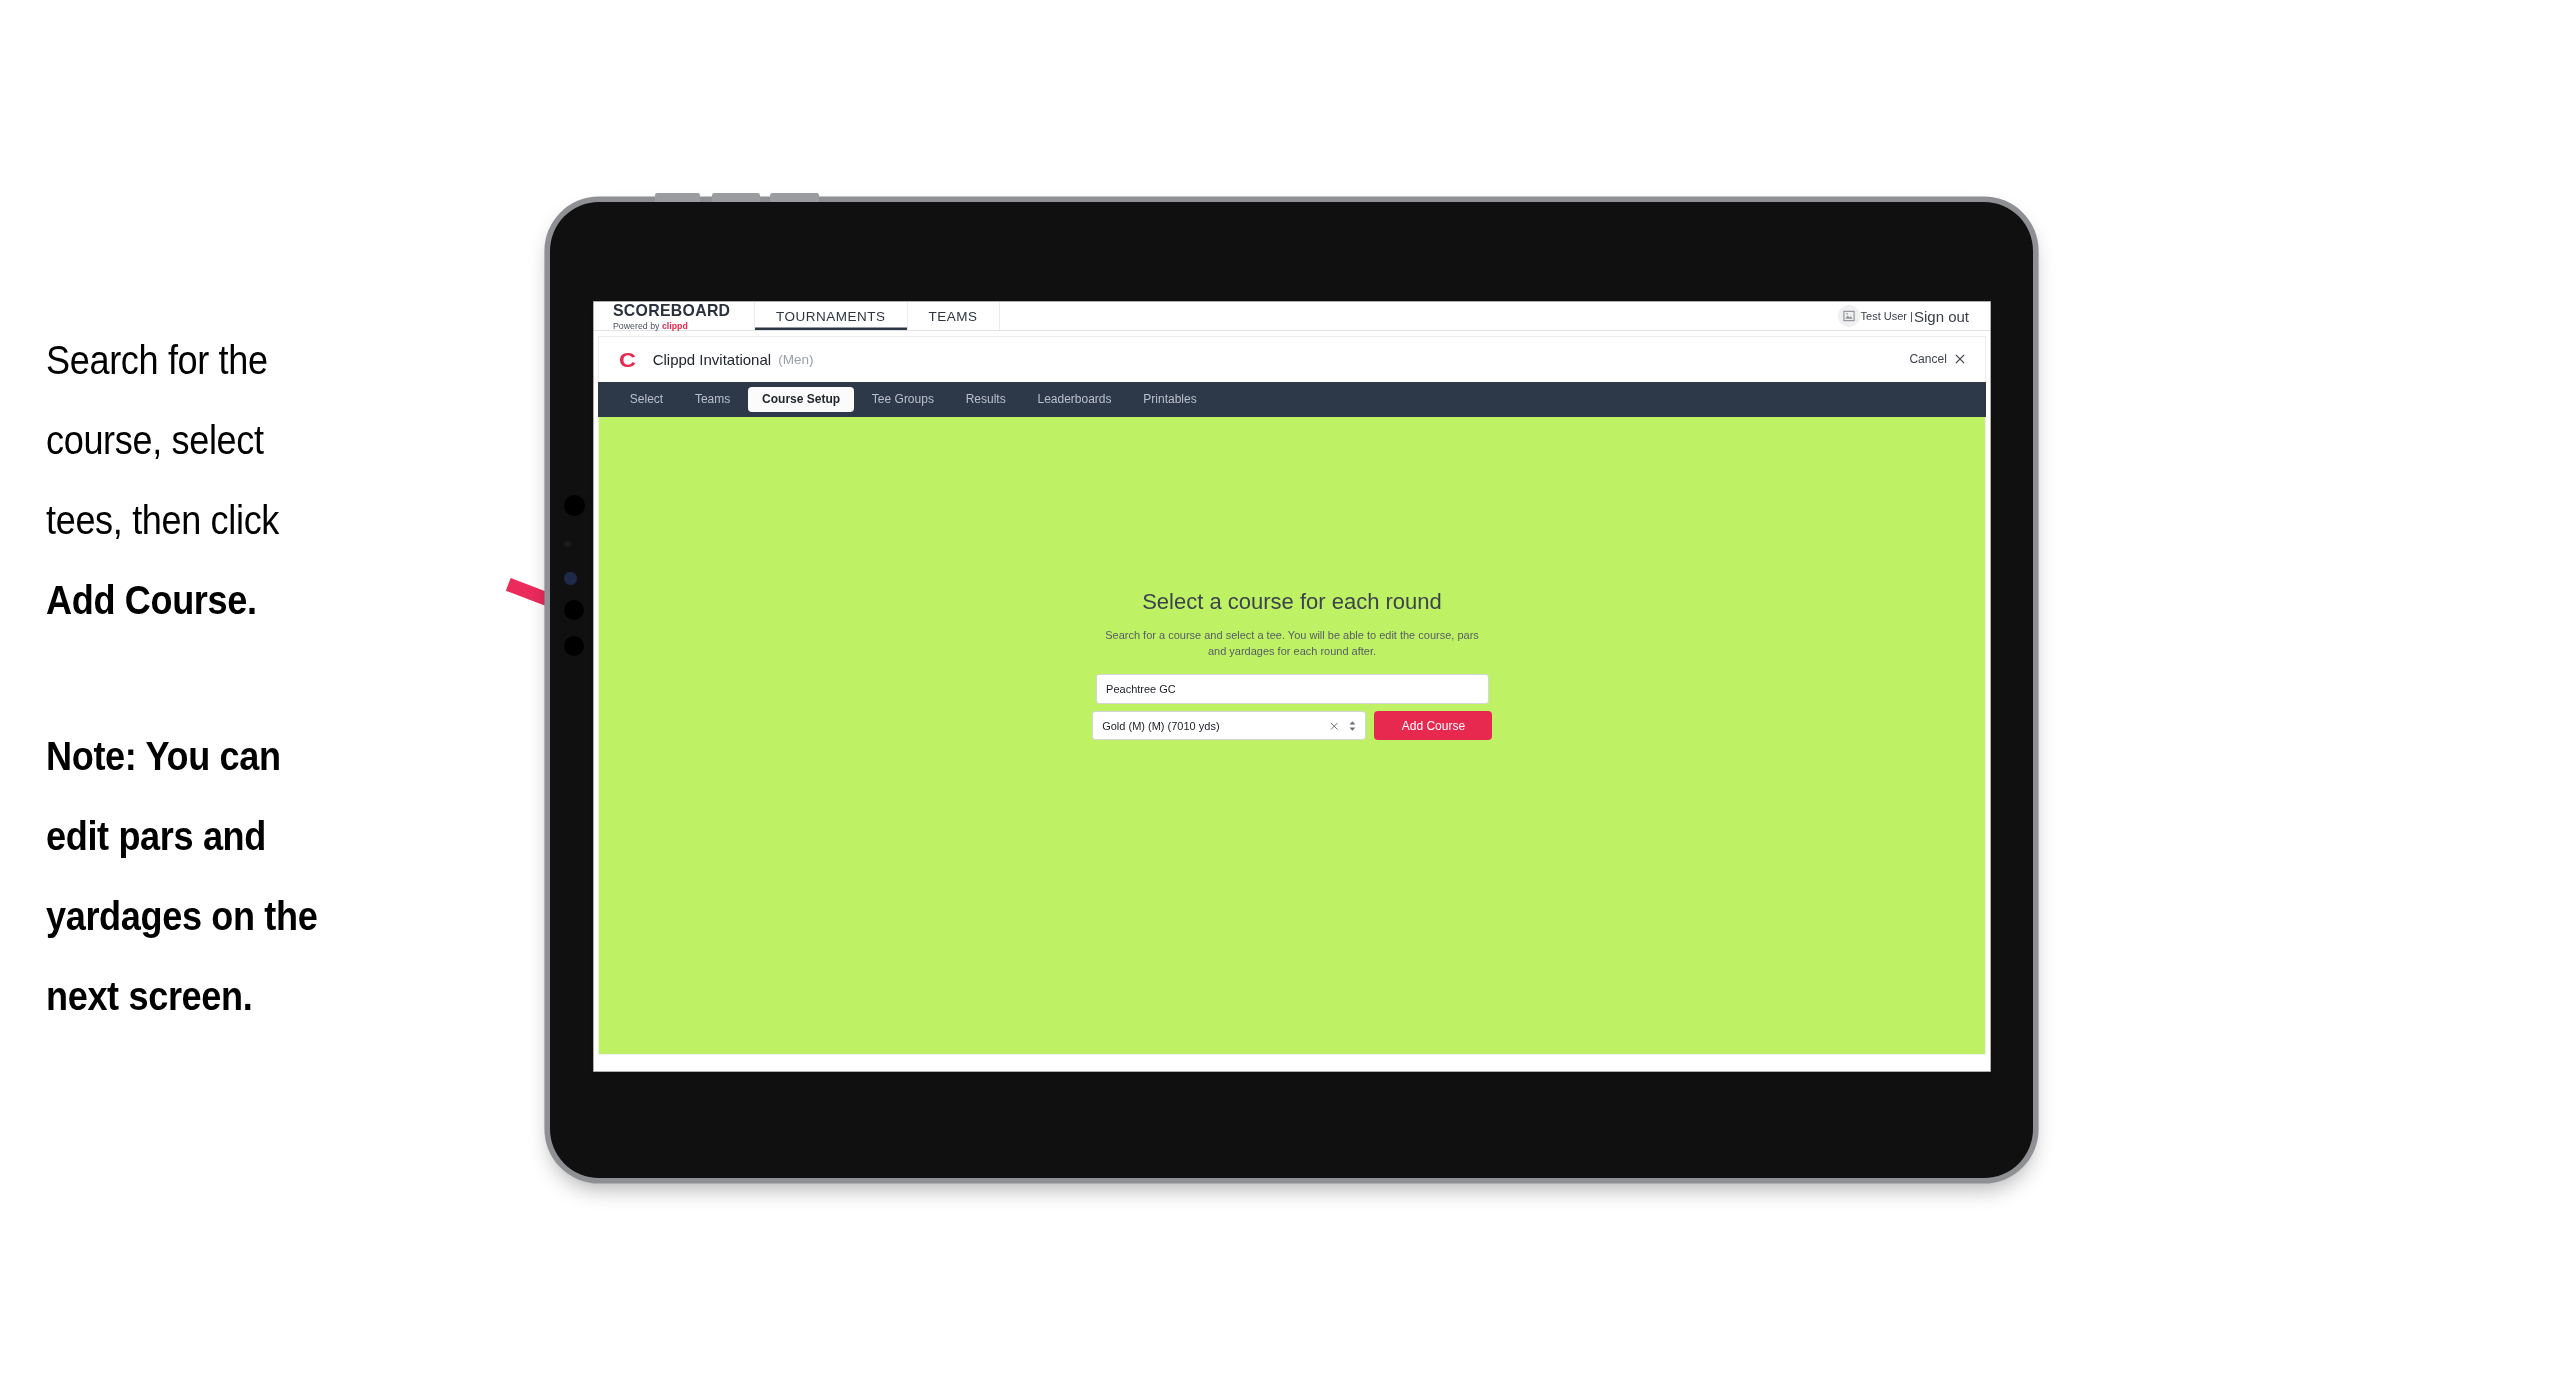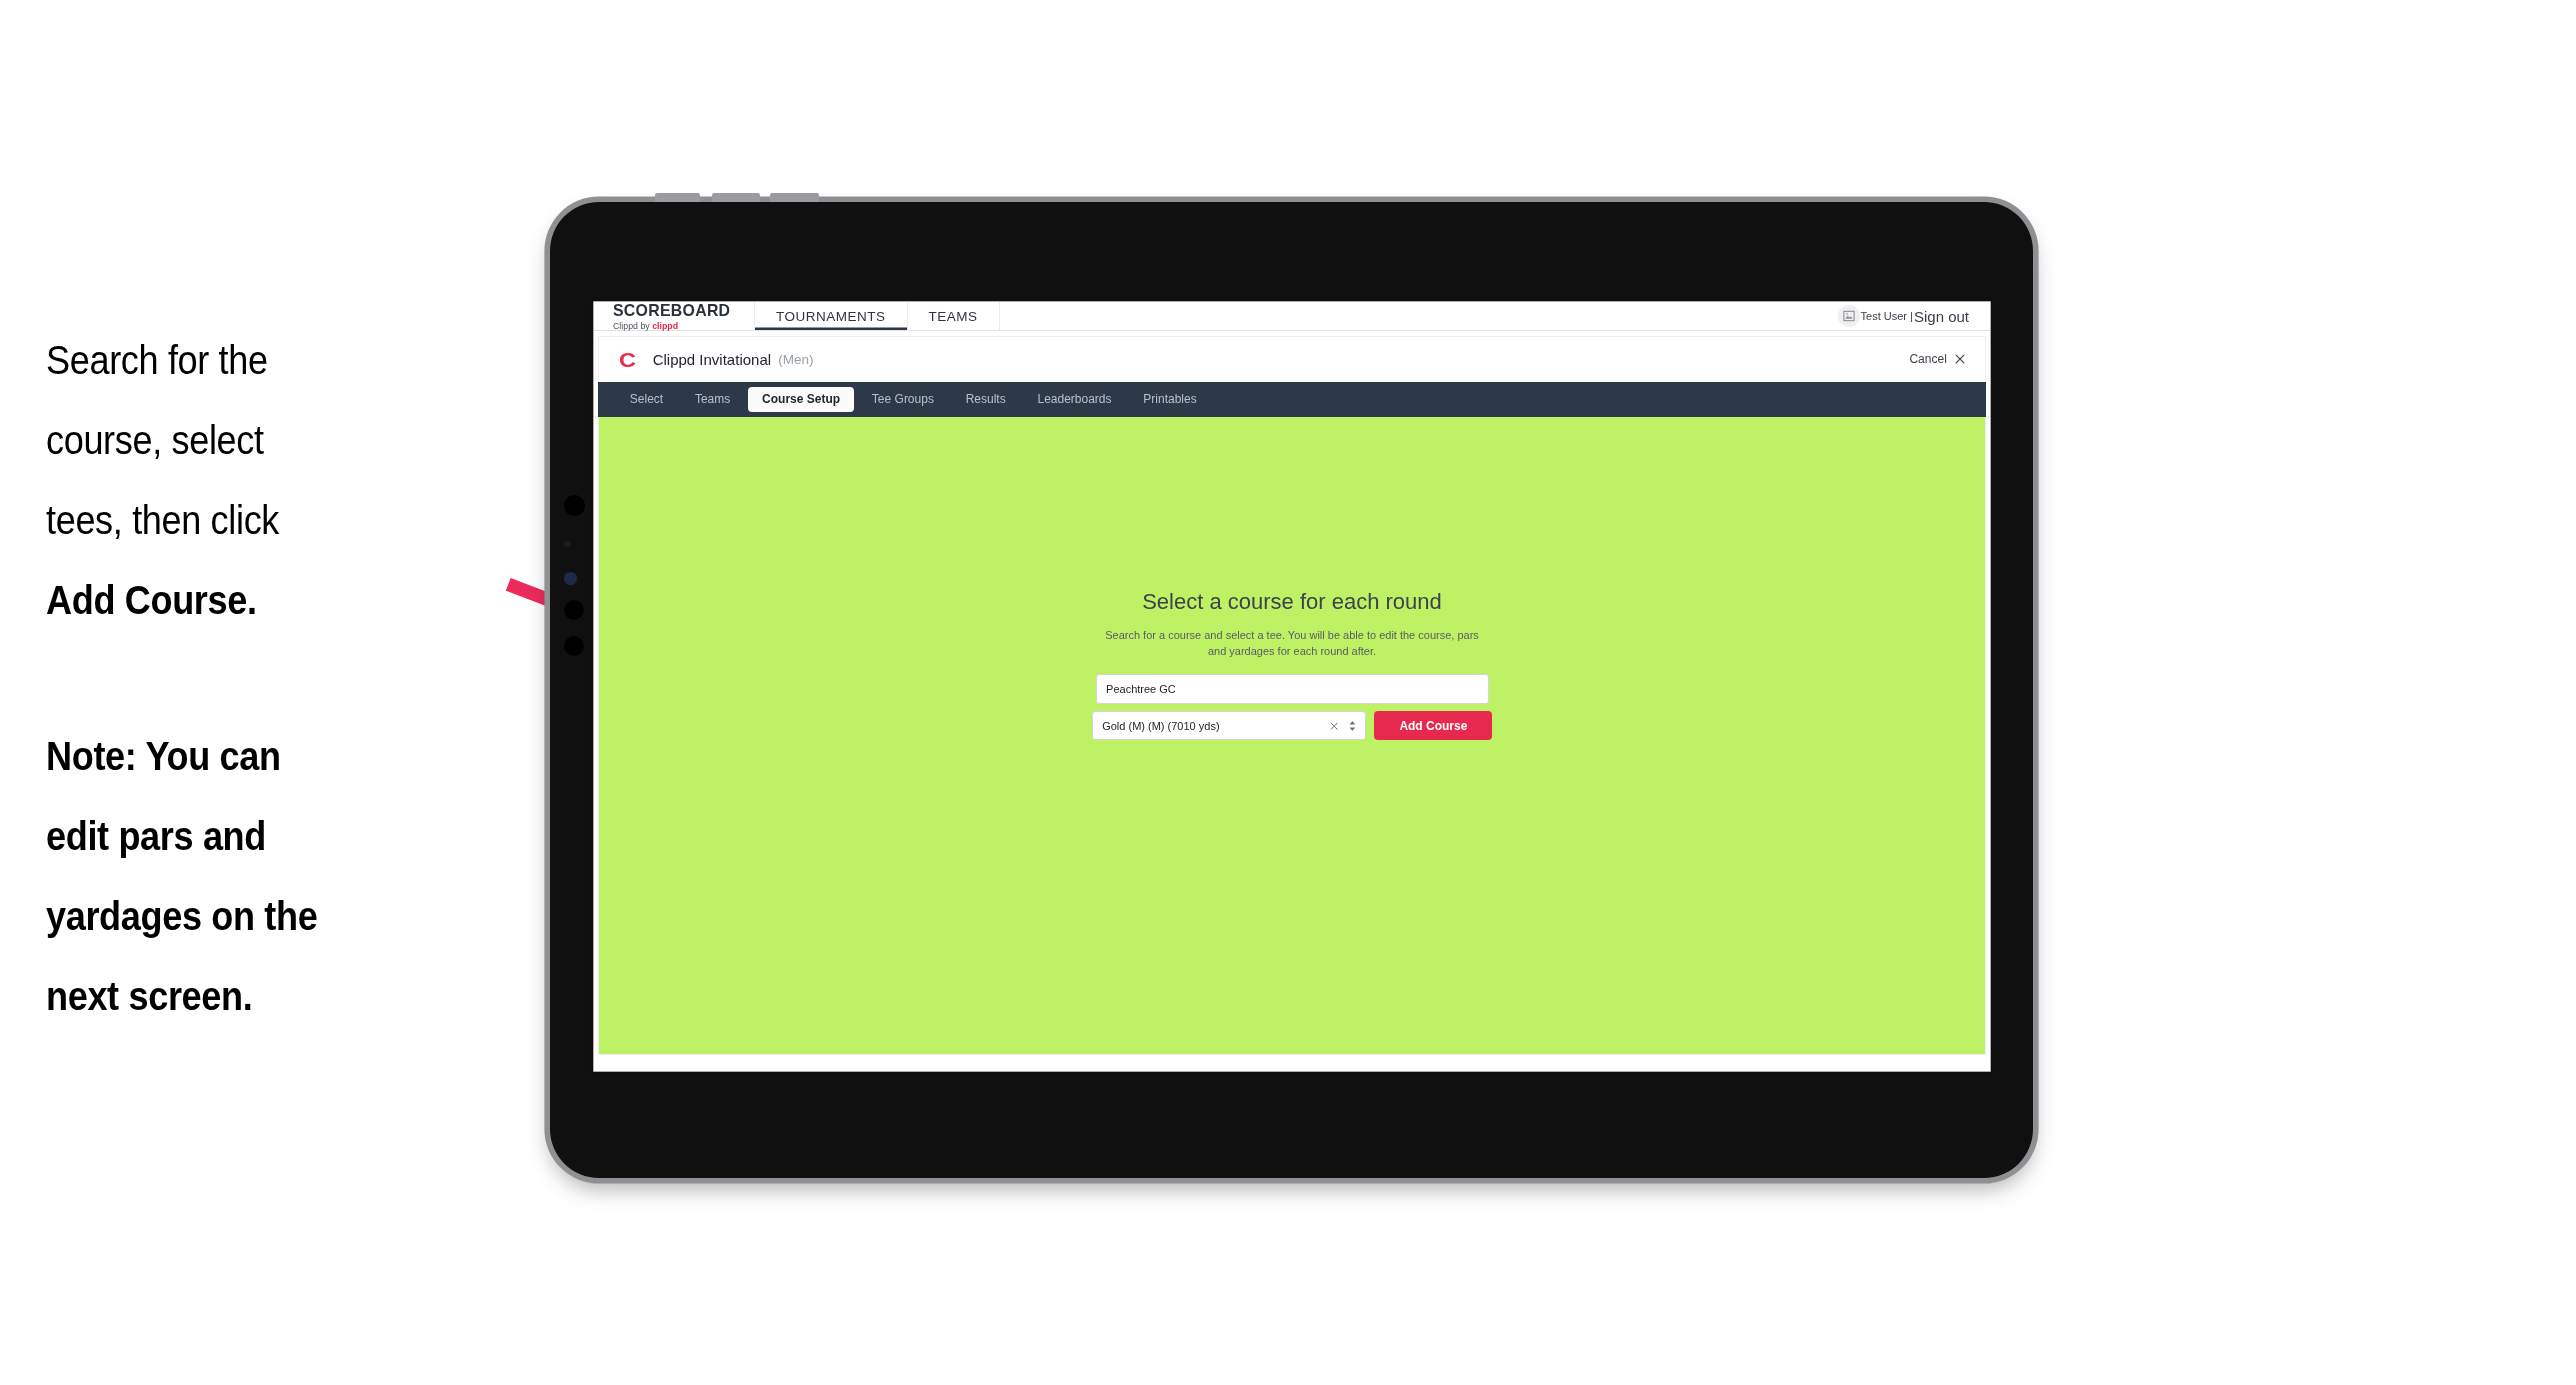--- a/index.html
+++ b/index.html
@@ -272,21 +272,21 @@
     display: flex; align-items: center; gap: 8px;
   }
   #add-course-button {
     width: 118px; height: 29.5px;
     background: #e8294f;
     border: none;
     border-radius: 4px;
     color: #ffffff;
     font-family: "Liberation Sans", sans-serif;
     font-size: 12px;
-    font-weight: bold;
+    font-weight: normal;
     cursor: pointer;
   }
 </style>
 </head>
 <body>
 
 <div id="stage">
 
   <div id="instructions">
     <div class="instr-block">
@@ -318,21 +318,21 @@
     <div class="edge-dot" id="edge-dot-b"></div>
     <div class="edge-dot" id="edge-dot-c"></div>
     <div class="edge-dot" id="edge-dot-d"></div>
     <div class="edge-dot" id="edge-dot-e"></div>
 
     <div id="screen">
 
       <div id="app-bar">
         <div id="brand">
           <div id="brand-word">SCOREBOARD</div>
-          <div id="brand-sub"><span>Clippd by </span><b>clippd</b></div>
+          <div id="brand-sub"><span>Powered by </span><b>clippd</b></div>
         </div>
 
         <div class="appbar-tab active">TOURNAMENTS</div>
         <div class="appbar-tab">TEAMS</div>
 
         <div id="appbar-spacer"></div>
 
         <div id="user-area">
           <div id="avatar">
             <svg width="12" height="12" viewBox="0 0 16 16">

